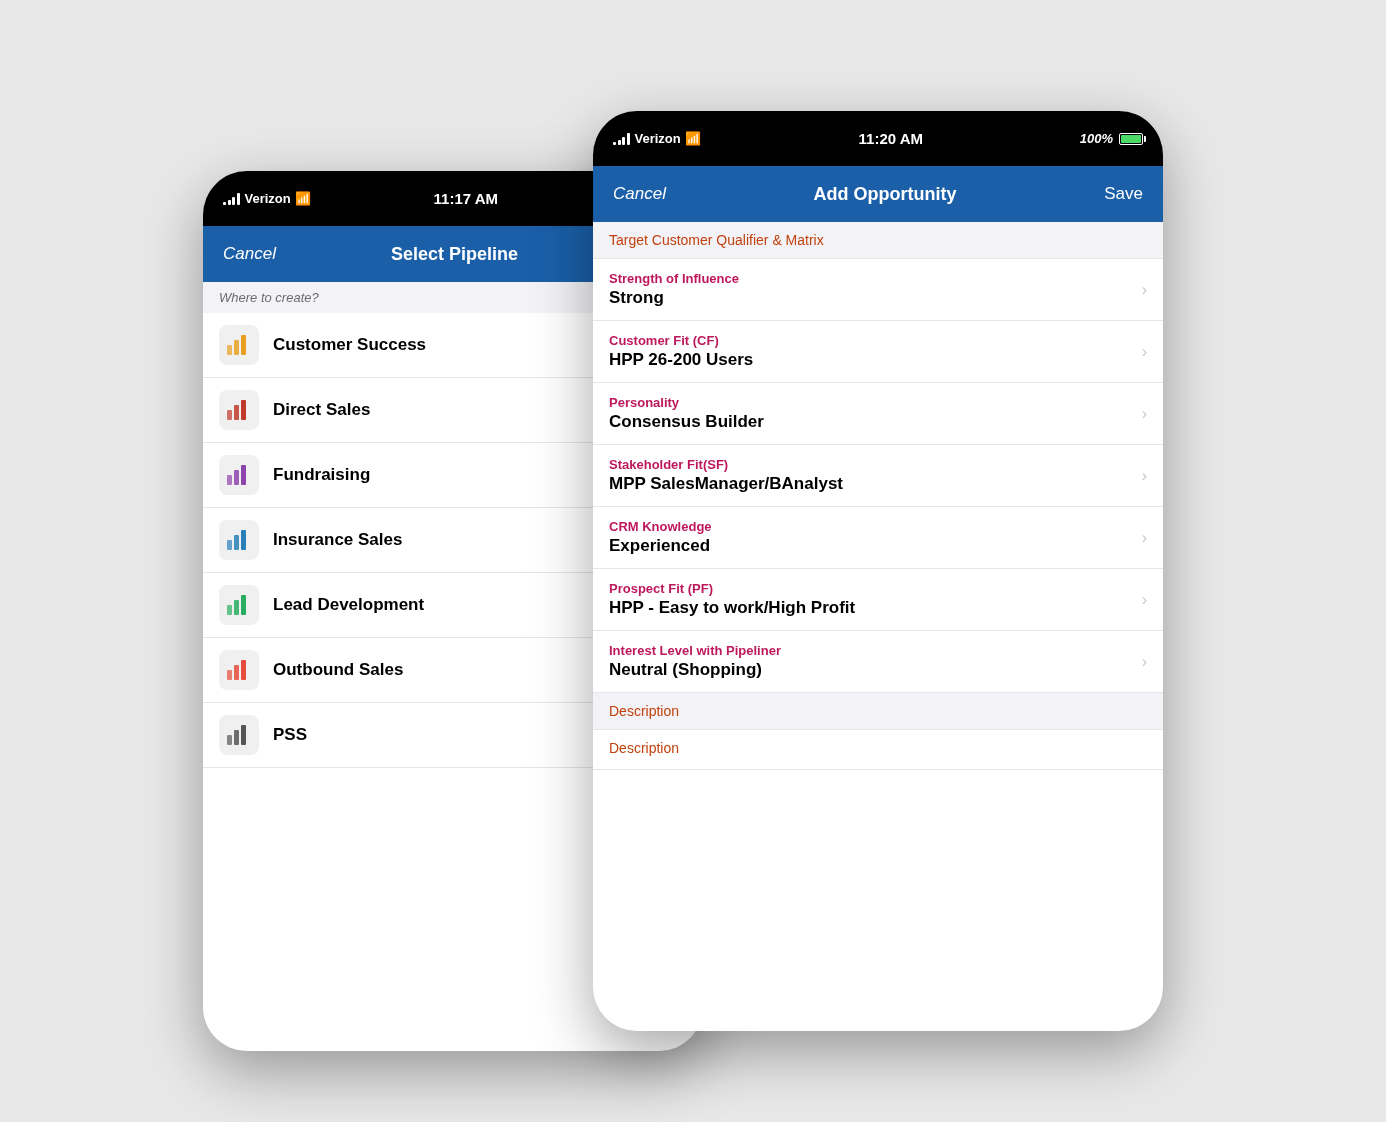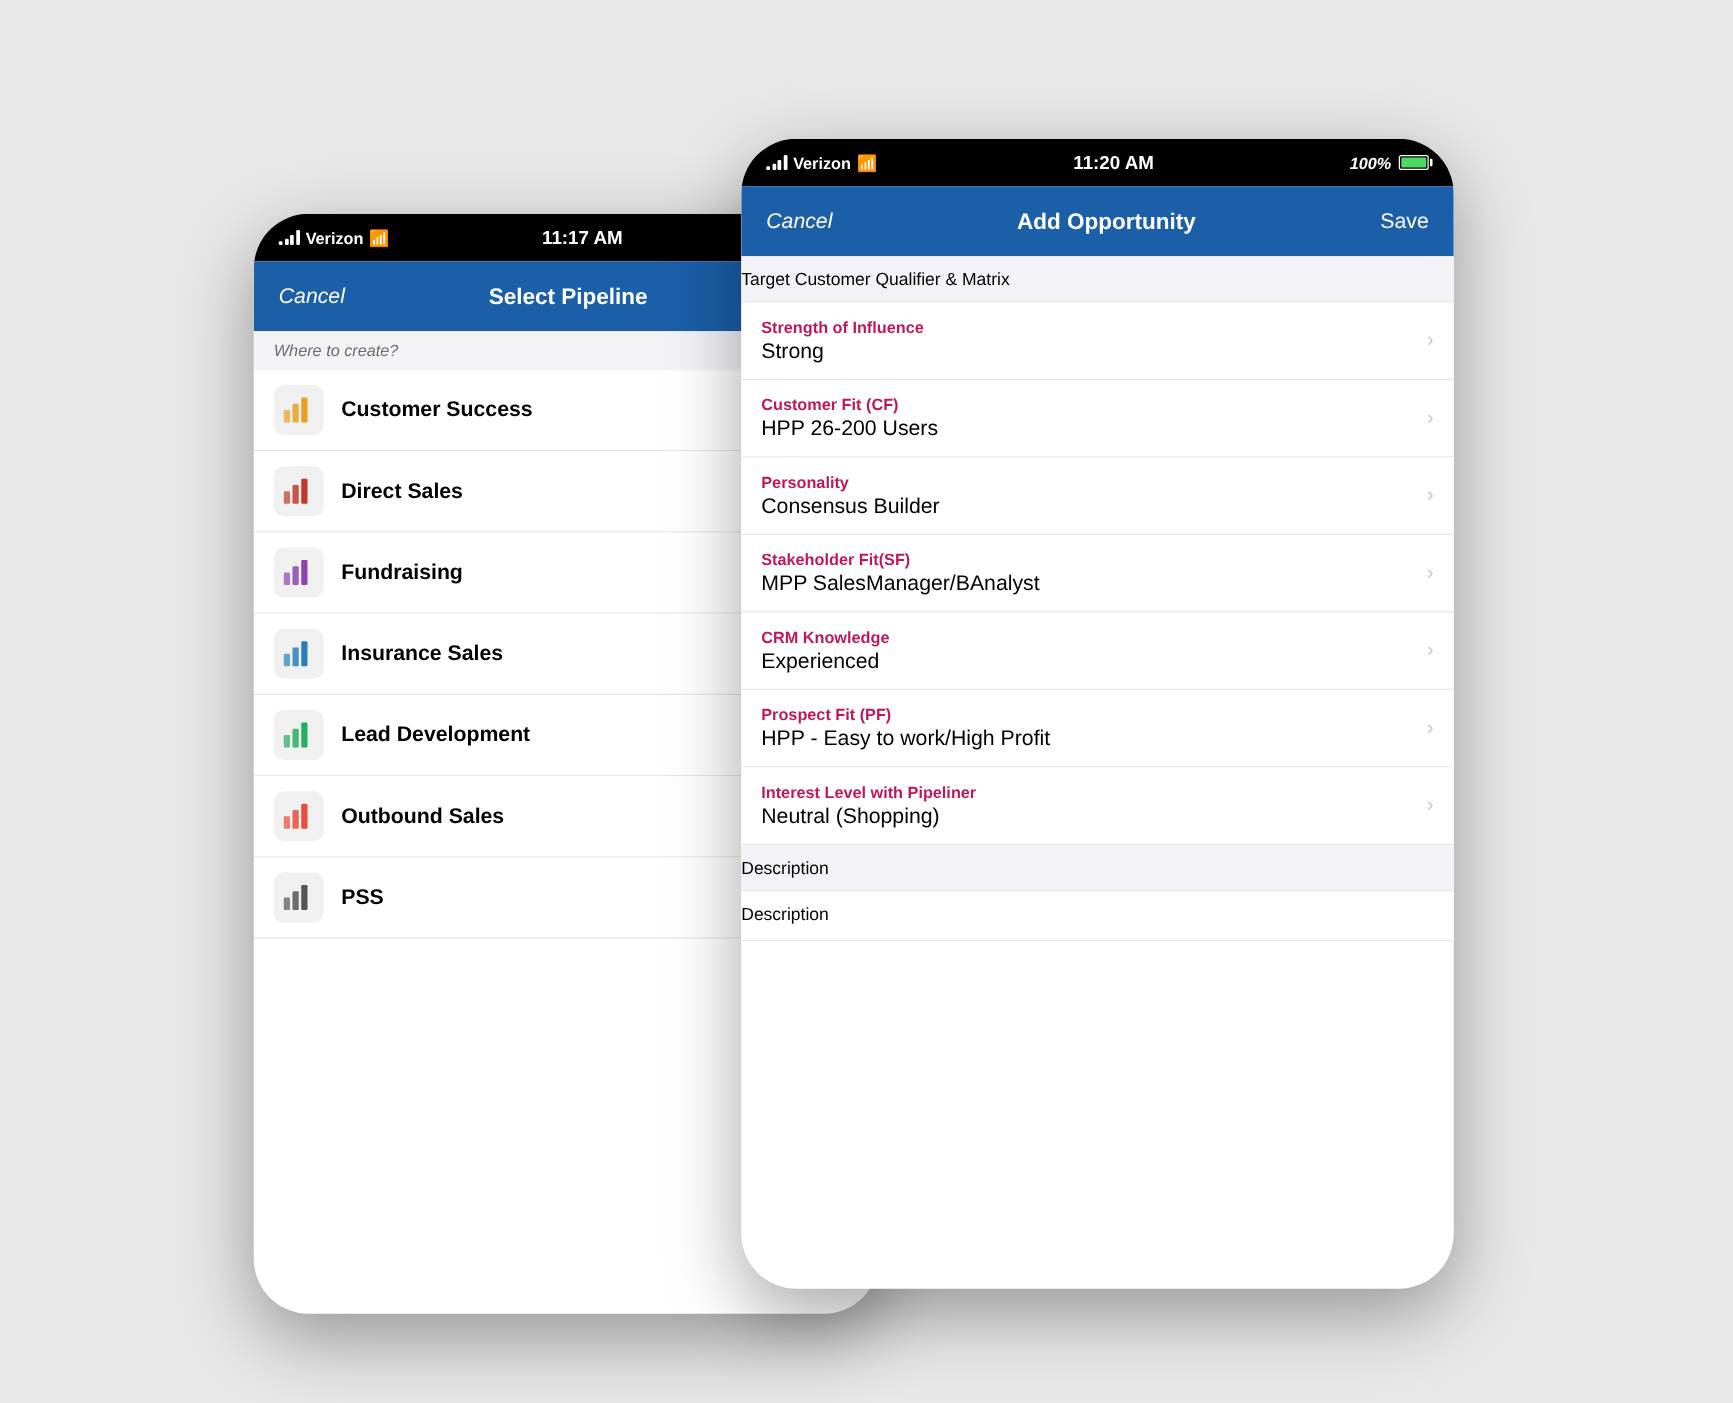--- a/index.html
+++ b/index.html
@@ -53,21 +53,21 @@
     
     .status-bar {
       background: #000;
       color: #fff;
       display: flex;
       align-items: center;
       justify-content: space-between;
       padding: 0 20px;
       font-size: 13px;
       font-weight: 600;
-      height: 38px;
+      height: 55px;
     }
 
     .status-left {
       display: flex;
       align-items: center;
       gap: 5px;
     }
 
     .status-center {
       font-size: 15px;
@@ -180,23 +180,23 @@
 
     .pipeline-name {
       font-size: 17px;
       color: #000000;
       font-weight: 700;
     }
 
     
     .form-section-header {
       background: #f2f2f7;
-      padding: 10px 0;
+      padding: 10px 16px;
       font-size: 14px;
-      color: #000000;
+      color: #c2410c;
       font-weight: 400;
       border-bottom: 1px solid #e5e5ea;
     }
 
     .form-item {
       display: flex;
       align-items: center;
       justify-content: space-between;
       padding: 12px 16px;
       background: #fff;
@@ -212,21 +212,21 @@
 
     .form-item-label {
       font-size: 13px;
       color: #be185d;
       font-weight: 700;
     }
 
     .form-item-value {
       font-size: 17px;
       color: #000;
-      font-weight: 400;
+      font-weight: 700;
     }
 
     .chevron-right {
       color: #c7c7cc;
       font-size: 16px;
       font-weight: 300;
     }
 
     .scroll-content {
       overflow: hidden;

